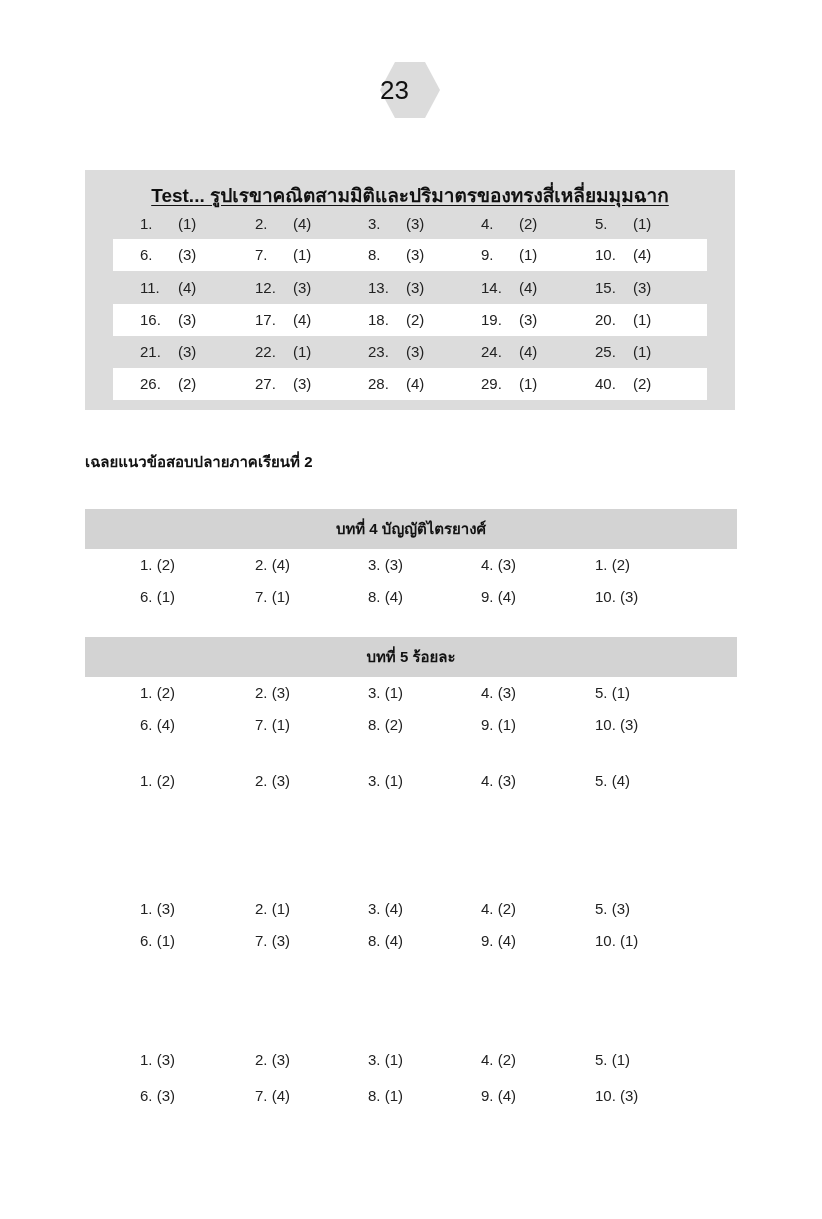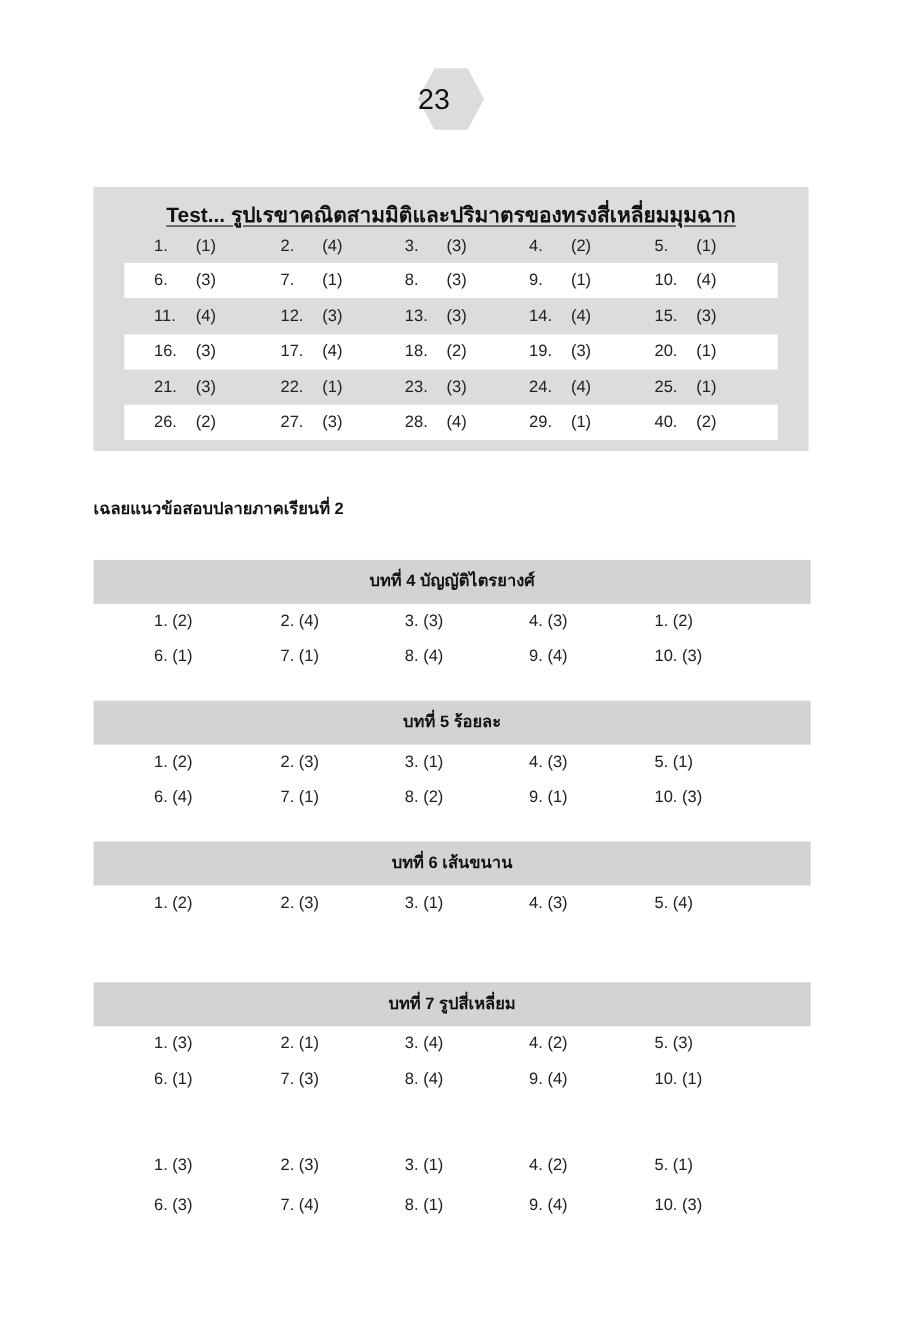--- a/index.html
+++ b/index.html
@@ -210,32 +210,30 @@
   <div class="ans-row">
     <span class="acell" style="left:55px">6. (4)</span>
     <span class="acell" style="left:170px">7. (1)</span>
     <span class="acell" style="left:283px">8. (2)</span>
     <span class="acell" style="left:396px">9. (1)</span>
     <span class="acell" style="left:510px">10. (3)</span>
   </div>
 </div>
 
 <div class="chapter" style="top:733px">
-  <div class="chapter-bar">บทที่ 6 เส้นขนาน</div>
   <div class="ans-row">
     <span class="acell" style="left:55px">1. (2)</span>
     <span class="acell" style="left:170px">2. (3)</span>
     <span class="acell" style="left:283px">3. (1)</span>
     <span class="acell" style="left:396px">4. (3)</span>
     <span class="acell" style="left:510px">5. (4)</span>
   </div>
 </div>
 
 <div class="chapter" style="top:861px">
-  <div class="chapter-bar">บทที่ 7 รูปสี่เหลี่ยม</div>
   <div class="ans-row">
     <span class="acell" style="left:55px">1. (3)</span>
     <span class="acell" style="left:170px">2. (1)</span>
     <span class="acell" style="left:283px">3. (4)</span>
     <span class="acell" style="left:396px">4. (2)</span>
     <span class="acell" style="left:510px">5. (3)</span>
   </div>
   <div class="ans-row">
     <span class="acell" style="left:55px">6. (1)</span>
     <span class="acell" style="left:170px">7. (3)</span>

